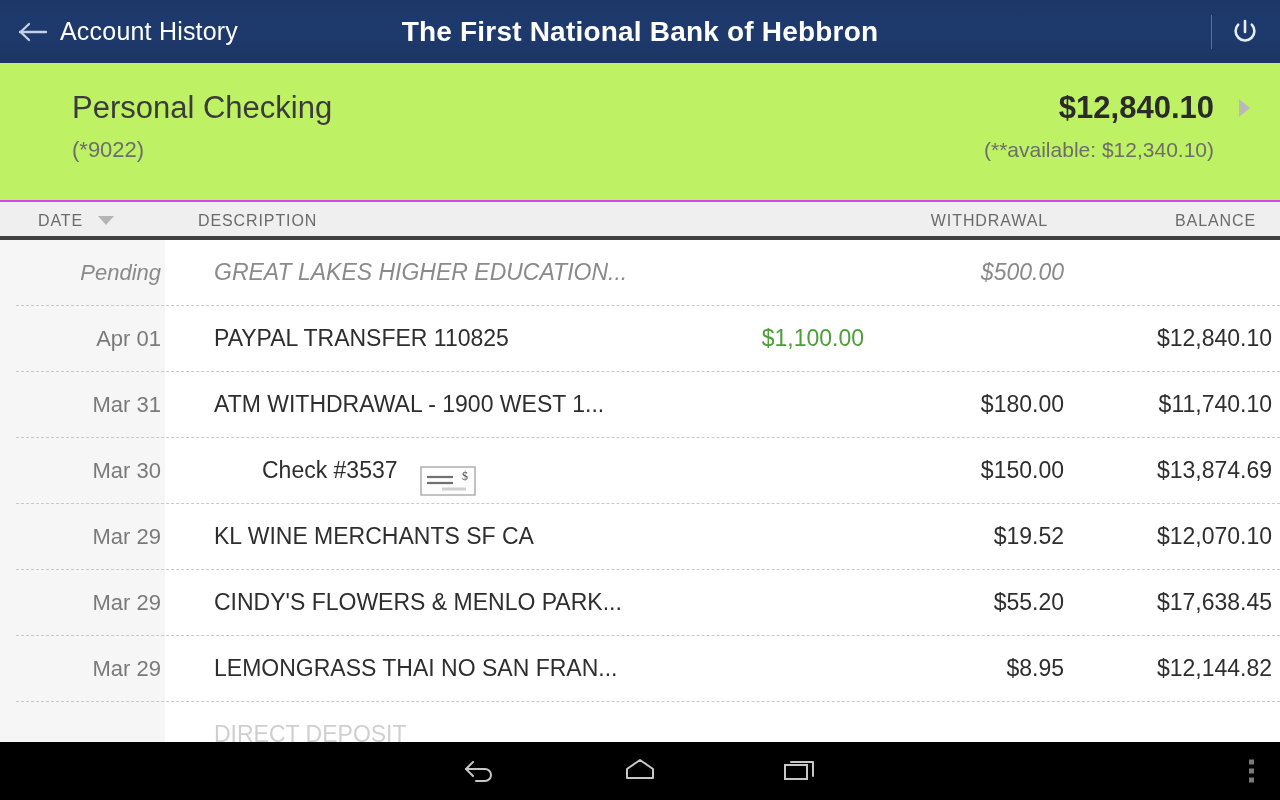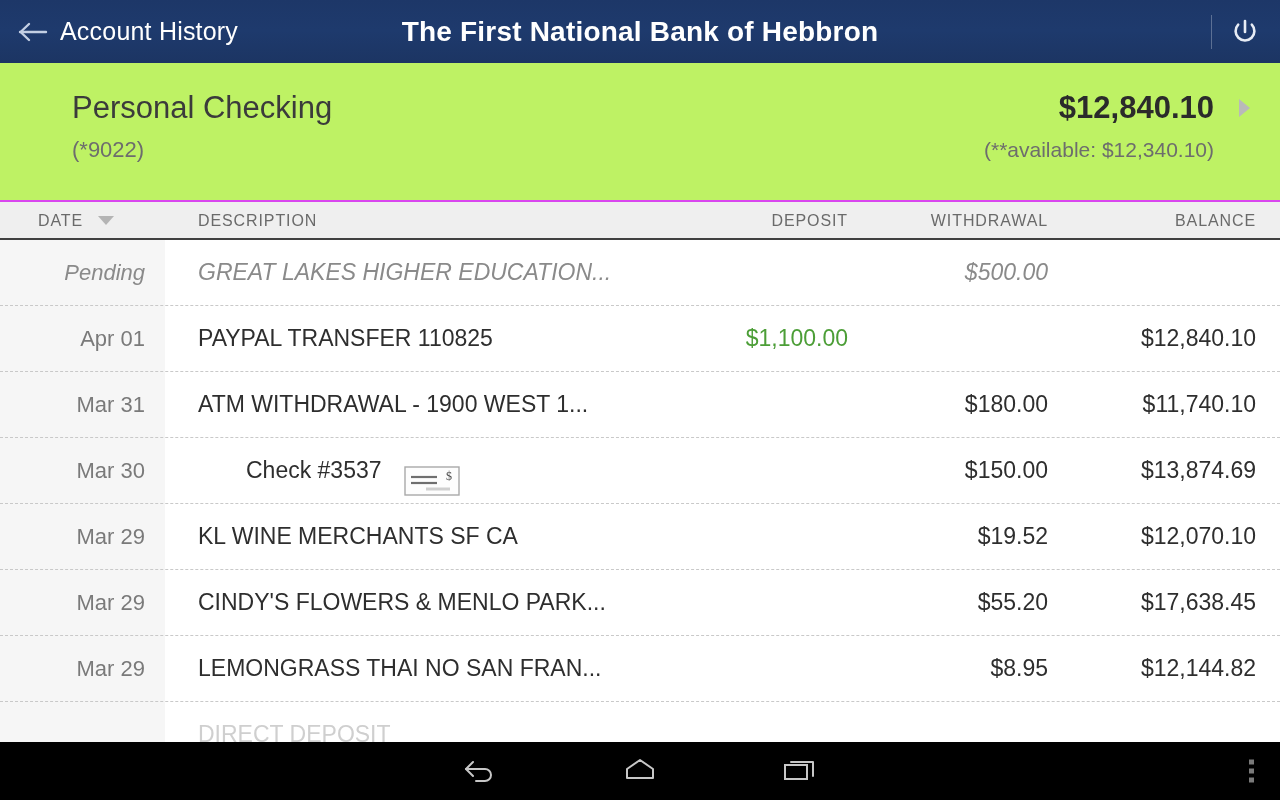--- a/index.html
+++ b/index.html
@@ -142,21 +142,21 @@
     line-height: 26px;
     padding-right: 40px;
     white-space: nowrap;
   }
 
   
   .table-head {
     position: relative;
     height: 38px;
     background: #efefef;
-    border-bottom: 2px solid #404040;
+    border-bottom: 4px solid #404040;
     box-sizing: border-box;
   }
   .th {
     position: absolute;
     top: 0;
     height: 37px;
     line-height: 37px;
     font-size: 16px;
     color: #6a6a6a;
     letter-spacing: 0.9px;
@@ -177,20 +177,21 @@
     border-left: 8px solid transparent;
     border-right: 8px solid transparent;
     border-top: 9px solid #b4b4b4;
   }
 
   .tx-list {
     position: relative;
     height: 506px;
     overflow: hidden;
     background: #ffffff;
+    padding-left: 16px;
   }
   .date-band {
     position: absolute;
     left: 0;
     top: 0;
     width: 165px;
     height: 100%;
     background: #f6f6f6;
     z-index: 0;
   }
@@ -344,21 +345,20 @@
       <div class="acct-available">(**available: $12,340.10)</div>
     </div>
   </div>
 
   <div class="table-head">
     <div class="th th-date">
       <span>DATE</span>
       <span class="sort-icon"></span>
     </div>
     <div class="th th-desc">DESCRIPTION</div>
-    <div class="th th-deposit">DEPOSIT</div>
     <div class="th th-withd">WITHDRAWAL</div>
     <div class="th th-balance">BALANCE</div>
   </div>
 
   <div class="tx-list">
     <div class="date-band"></div>
     <div id="rows">
         <div class="tx-row pending">
           <div class="cell c-date">Pending</div>
           <div class="cell c-desc">GREAT LAKES HIGHER EDUCATION...</div>

